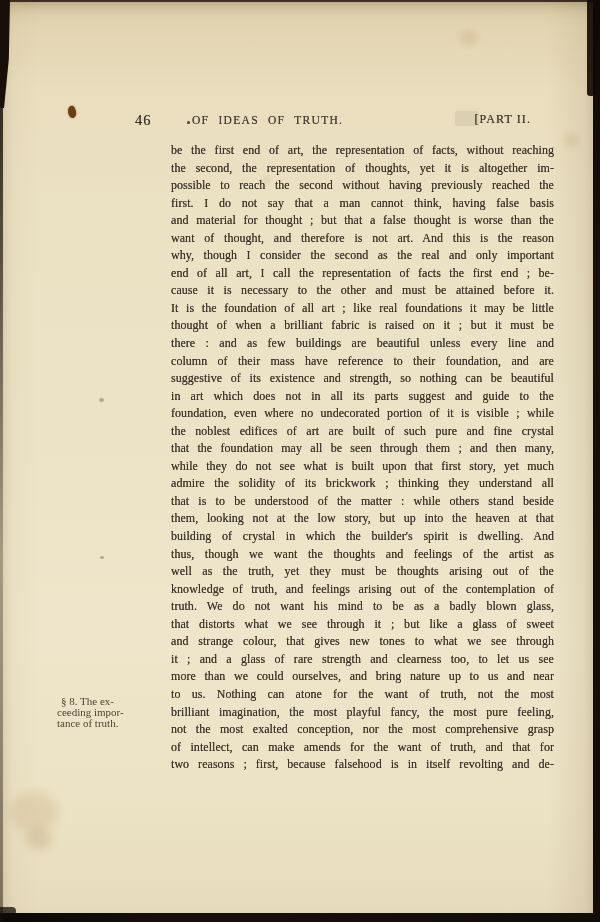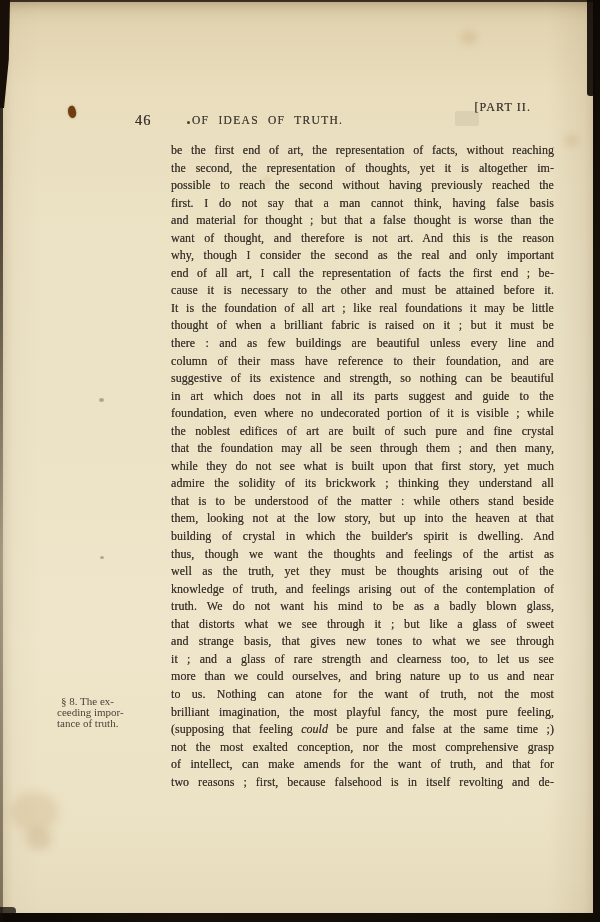--- a/index.html
+++ b/index.html
@@ -32,21 +32,21 @@
   .stain-c-1{left:262px;top:176px;width:10px;height:8px;background:rgba(170,135,80,0.14);filter:blur(2px);}
   .speck{position:absolute;background:rgba(90,78,60,0.40);border-radius:50%;}
   .speck-1{left:99px;top:398px;width:5px;height:4px;}
   .speck-2{left:100px;top:556px;width:4px;height:3px;}
   .ghost-mark{position:absolute;left:455px;top:111px;width:24px;height:15px;background:rgba(128,116,96,0.13);border-radius:2px;filter:blur(0.6px);}
   .stray-dot{position:absolute;left:187px;top:121px;width:3px;height:3px;background:#45engano;}
   .stray-dot{position:absolute;left:187px;top:121px;width:3px;height:3px;background:#453d33;border-radius:50%;}
   
   .pageno{position:absolute;left:135px;top:112px;font-size:14.5px;letter-spacing:1px;}
   .running-head{position:absolute;left:192px;top:114px;width:300px;text-align:left;font-size:11.5px;letter-spacing:1.3px;word-spacing:5px;color:#453e35;}
-  .part-label{position:absolute;left:431px;top:100px;width:100px;text-align:right;font-size:12px;letter-spacing:1.1px;color:#423b32;}
+  .part-label{position:absolute;left:431px;top:112px;width:100px;text-align:right;font-size:12px;letter-spacing:1.1px;color:#423b32;}
   
   .margin-note{position:absolute;left:57px;top:696px;width:78px;font-size:11px;line-height:10.9px;color:#4a4339;}
   .margin-note .mn-line:first-child{padding-left:4px;}
   
   .body-text{position:absolute;left:136px;top:142px;width:383px;margin-left:35px;}
   .bline{
     font-size:12px;line-height:17.55px;height:17.55px;
     text-align:justify;text-align-last:justify;
     letter-spacing:0.05px;white-space:nowrap;
   }
@@ -108,24 +108,23 @@
     <div class="bline">while they do not see what is built upon that first story, yet much</div>
     <div class="bline">admire the solidity of its brickwork ; thinking they understand all</div>
     <div class="bline">that is to be understood of the matter : while others stand beside</div>
     <div class="bline">them, looking not at the low story, but up into the heaven at that</div>
     <div class="bline">building of crystal in which the builder's spirit is dwelling. And</div>
     <div class="bline">thus, though we want the thoughts and feelings of the artist as</div>
     <div class="bline">well as the truth, yet they must be thoughts arising out of the</div>
     <div class="bline">knowledge of truth, and feelings arising out of the contemplation of</div>
     <div class="bline">truth. We do not want his mind to be as a badly blown glass,</div>
     <div class="bline">that distorts what we see through it ; but like a glass of sweet</div>
-    <div class="bline">and strange basis, that gives new tones to what we see through</div>
+    <div class="bline">and strange colour, that gives new tones to what we see through</div>
     <div class="bline">it ; and a glass of rare strength and clearness too, to let us see</div>
     <div class="bline">more than we could ourselves, and bring nature up to us and near</div>
     <div class="bline">to us. Nothing can atone for the want of truth, not the most</div>
     <div class="bline">brilliant imagination, the most playful fancy, the most pure feeling,</div>
-    <div class="bline"><span>(supposing that feeling </span><i>could</i><span> be pure and false at the same time ;)</span></div>
     <div class="bline">not the most exalted conception, nor the most comprehensive grasp</div>
     <div class="bline">of intellect, can make amends for the want of truth, and that for</div>
     <div class="bline">two reasons ; first, because falsehood is in itself revolting and de-</div>
   </div>
 
 </div>
 
 </body></html>

